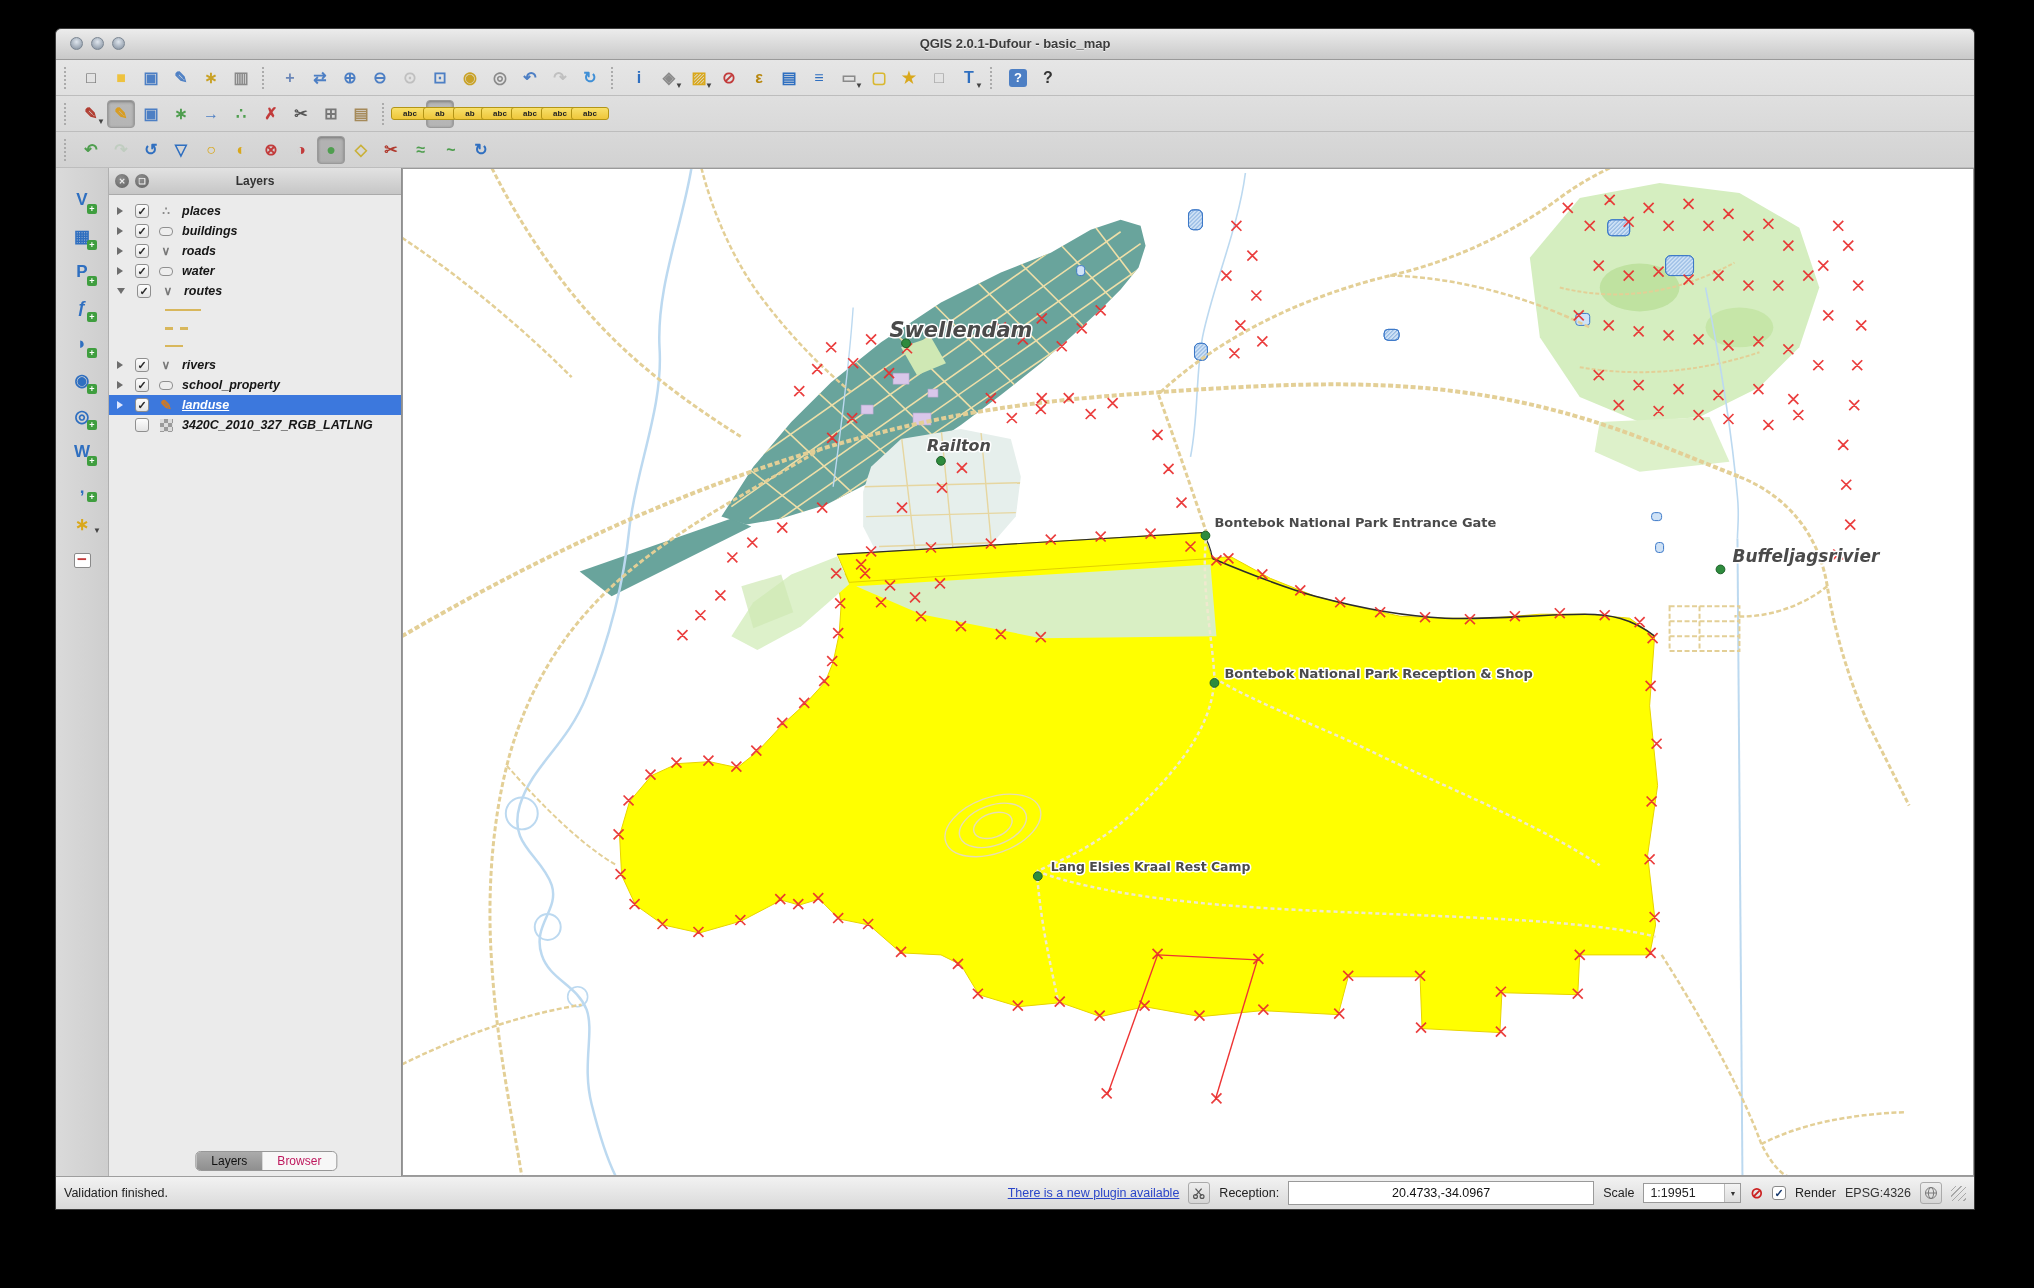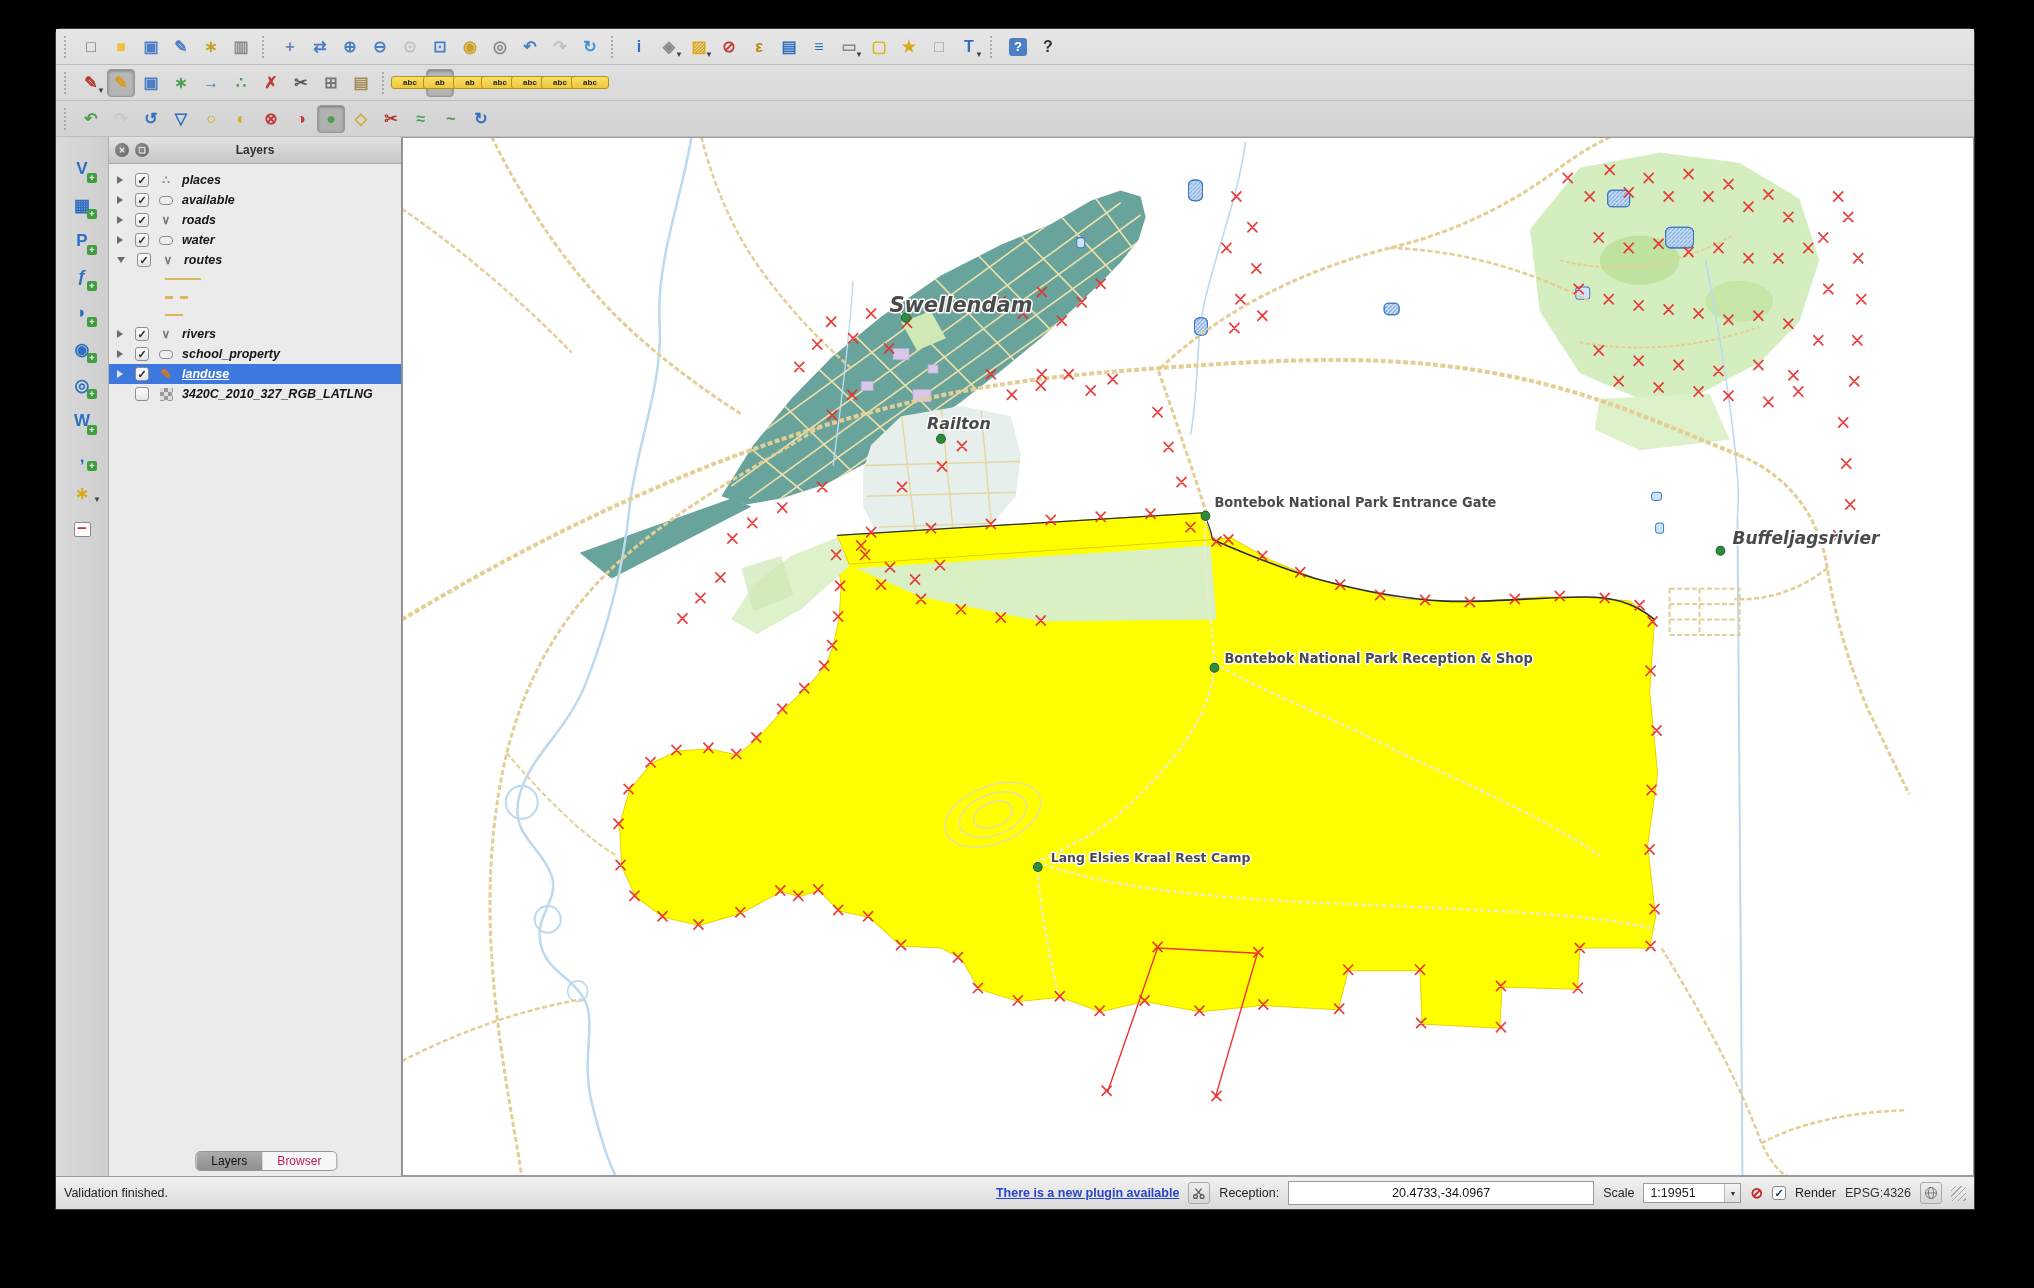--- a/index.html
+++ b/index.html
@@ -72,39 +72,47 @@
     border-radius:5px;overflow:hidden;font-size:12px;background:#f7f7f7;}
   .ptab{padding:2px 15px;color:#be185d;}
   .ptab.active{background:linear-gradient(#ababab,#8f8f8f);color:#111;}
   
   .map{flex:1;background:#f9a8d4;position:relative;}
   .map svg{display:block;}
   
   .statusbar{flex:0 0 32px;background:linear-gradient(#f2f2f2,#d9d9d9);border-top:1px solid #9e9e9e;
     display:flex;align-items:center;padding:0 8px;font-size:12.5px;color:#222;gap:9px;}
   .sb-right{margin-left:auto;display:flex;align-items:center;gap:9px;}
-  .sb-link{color:#2b46c8;text-decoration:underline;cursor:pointer;font-weight:bold;}
+  .sb-link{color:#2b46c8;text-decoration:underline;cursor:pointer;}
   .coord-in{width:300px;height:20px;border:1px solid #9a9a9a;background:#fff;font-size:12.5px;text-align:center;
     font-family:"Liberation Sans",sans-serif;color:#111;}
   .scalebox{width:98px;height:20px;background:#fff;border:1px solid #9a9a9a;display:flex;align-items:center;box-sizing:border-box;}
   .scalebox .val{flex:1;padding-left:6px;}
   .scalebox .ddb{width:15px;height:100%;border-left:1px solid #bbb;background:linear-gradient(#f4f4f4,#ddd);
     display:flex;align-items:center;justify-content:center;font-size:7px;color:#333;}
   .cbx{width:14px;height:14px;background:#fff;border:1px solid #8a8a8a;border-radius:3px;box-sizing:border-box;
     text-align:center;line-height:12px;font-size:11px;font-weight:bold;color:#17396e;}
   .stopr{color:#cc2222;font-weight:bold;font-size:15px;}
   .miniicon{width:20px;height:20px;border:1px solid #aaa;border-radius:3px;background:linear-gradient(#eee,#d5d5d5);
     display:flex;align-items:center;justify-content:center;}
   .gripper{width:15px;height:15px;background:repeating-linear-gradient(135deg,transparent 0 3px,#a8a8a8 3px 4px);}
   .epsg{color:#333;}
 </style>
 </head>
 <body>
 
 <div class="window">
+  <div class="titlebar">
+    <div class="lights">
+      <div class="light"></div>
+      <div class="light"></div>
+      <div class="light"></div>
+    </div>
+    <div class="wtitle">QGIS 2.0.1-Dufour - basic_map</div>
+  </div>
 
   <div class="toolbars">
     <div class="trow" id="trow1">
         <div class="grip"></div>
         <div class="tbtn">
           <span class="g" style="color: rgb(102, 102, 102);">□</span>
         </div>
         <div class="tbtn">
           <span class="g" style="color: rgb(238, 194, 62);">■</span>
         </div>
@@ -365,21 +373,21 @@
             <span class="cb">✓</span>
             <span class="licon">∴</span>
             <span class="lname">places</span>
           </div>
           <div class="lrow">
             <span class="arr right"></span>
             <span class="cb">✓</span>
             <span class="licon">
               <span class="poly"></span>
             </span>
-            <span class="lname">available</span>
+            <span class="lname">buildings</span>
           </div>
           <div class="lrow">
             <span class="arr right"></span>
             <span class="cb">✓</span>
             <span class="licon" style="color: rgb(119, 119, 119); font-weight: bold;">∨</span>
             <span class="lname">roads</span>
           </div>
           <div class="lrow">
             <span class="arr right"></span>
             <span class="cb">✓</span>

